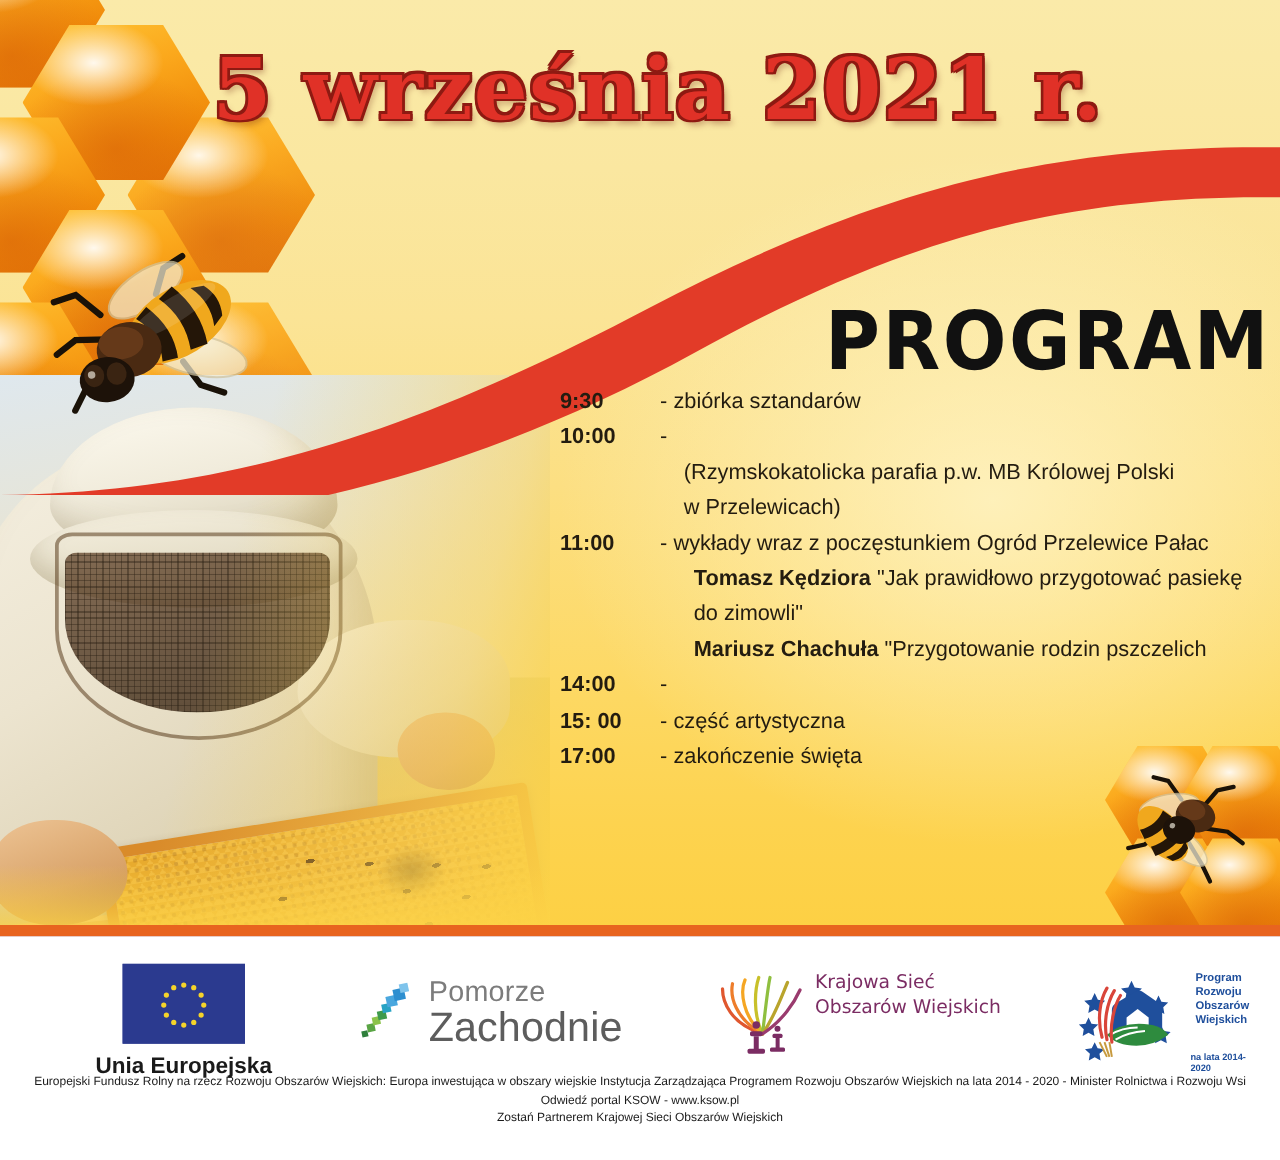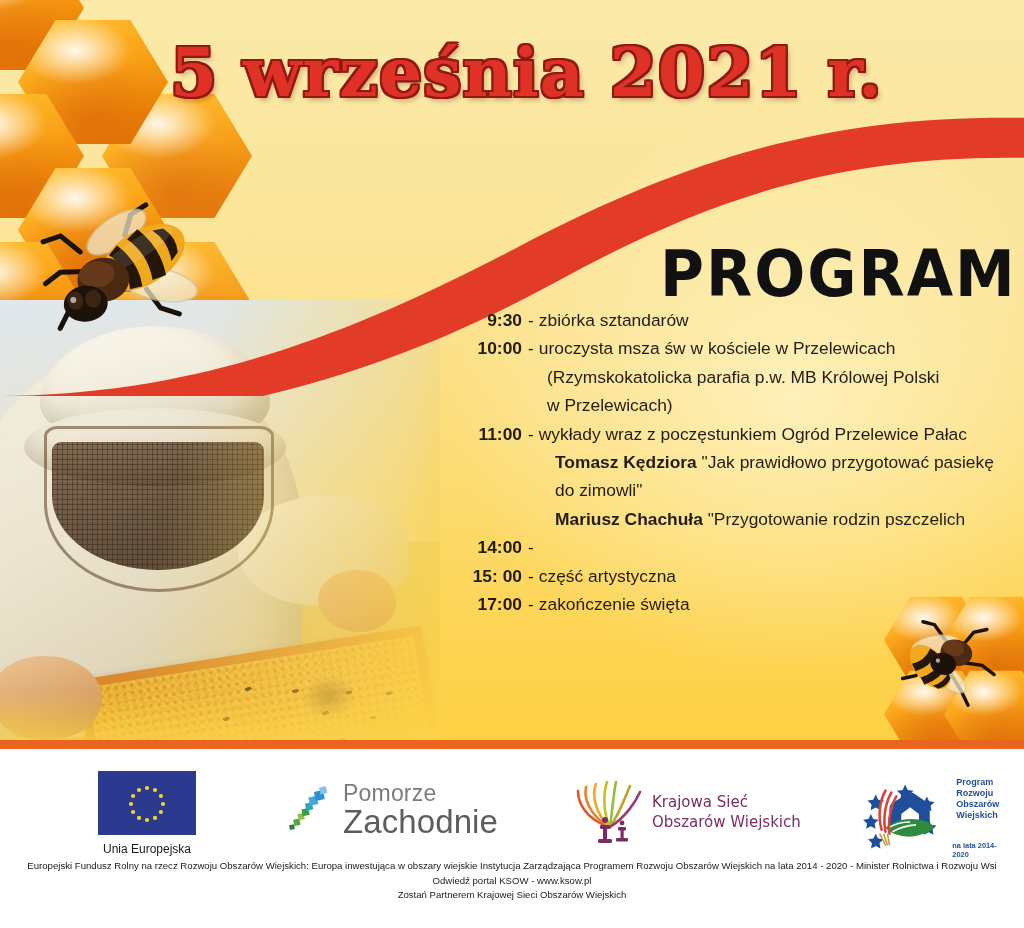--- a/index.html
+++ b/index.html
@@ -264,21 +264,21 @@
     font-size: 17.4px;
     line-height: 1.0;
   }
   .row {
     display: flex;
     align-items: baseline;
     margin-bottom: 11px;
   }
   .row .time {
     flex: 0 0 74px;
-    text-align: right;
+    text-align: left;
     font-weight: bold;
     white-space: nowrap;
   }
   .row .dash {
     flex: 0 0 auto;
     padding: 0 5px 0 6px;
     white-space: nowrap;
   }
   .row .txt { flex: 1 1 auto; }
   .row.cont .time { visibility: hidden; }
@@ -313,35 +313,35 @@
   
   .logo-eu { left: 52px; top: 14px; width: 190px; text-align: center; }
   .eu-flag {
     width: 98px; height: 64px;
     margin: 0 auto;
     background: #2b3a8f;
     position: relative;
   }
   .eu-label {
     margin-top: 7px;
-    font-size: 12px;
+    font-size: 18px;
     color: #1a1a1a;
-    font-weight: 400;
+    font-weight: 700;
   }
 
   
   .logo-pz { left: 288px; top: 18px; width: 210px; }
   .pz-row { display: flex; align-items: center; }
   .pz-text { margin-left: 10px; line-height: 1.0; }
   .pz-l1 { font-size: 23px; color: #7c7c7c; font-weight: 400; letter-spacing: .2px;}
   .pz-l2 { font-size: 33px; color: #5d5d5d; font-weight: normal; letter-spacing: .1px; }
 
   
   .logo-ksow { left: 574px; top: 18px; width: 230px; }
-  .ksow-row { display: flex; align-items: center; }
+  .ksow-row { display: flex; }
   .ksow-text {
     margin-left: 6px;
     font-size: 15px;
     color: #7b2c63;
     line-height: 1.35;
     font-family: "DejaVu Sans", sans-serif;
   }
 
   
   .logo-prow { left: 862px; top: 20px; width: 150px; }
@@ -447,21 +447,20 @@
     <div class="schedule">
       <div class="row">
           <span class="time">9:30</span>
           <span class="dash">-</span>
           <span class="txt">zbiórka sztandarów</span>
         </div>
 
       <div class="row">
           <span class="time">10:00</span>
           <span class="dash">-</span>
-          <span class="txt">uroczysta msza św w kościele w Przelewicach</span>
         </div>
 
       <div class="row cont indent">
           <span class="time"></span>
           <span class="dash"></span>
           <span class="txt">(Rzymskokatolicka parafia p.w. MB Królowej Polski</span>
         </div>
 
       <div class="row cont indent">
           <span class="time"></span>

